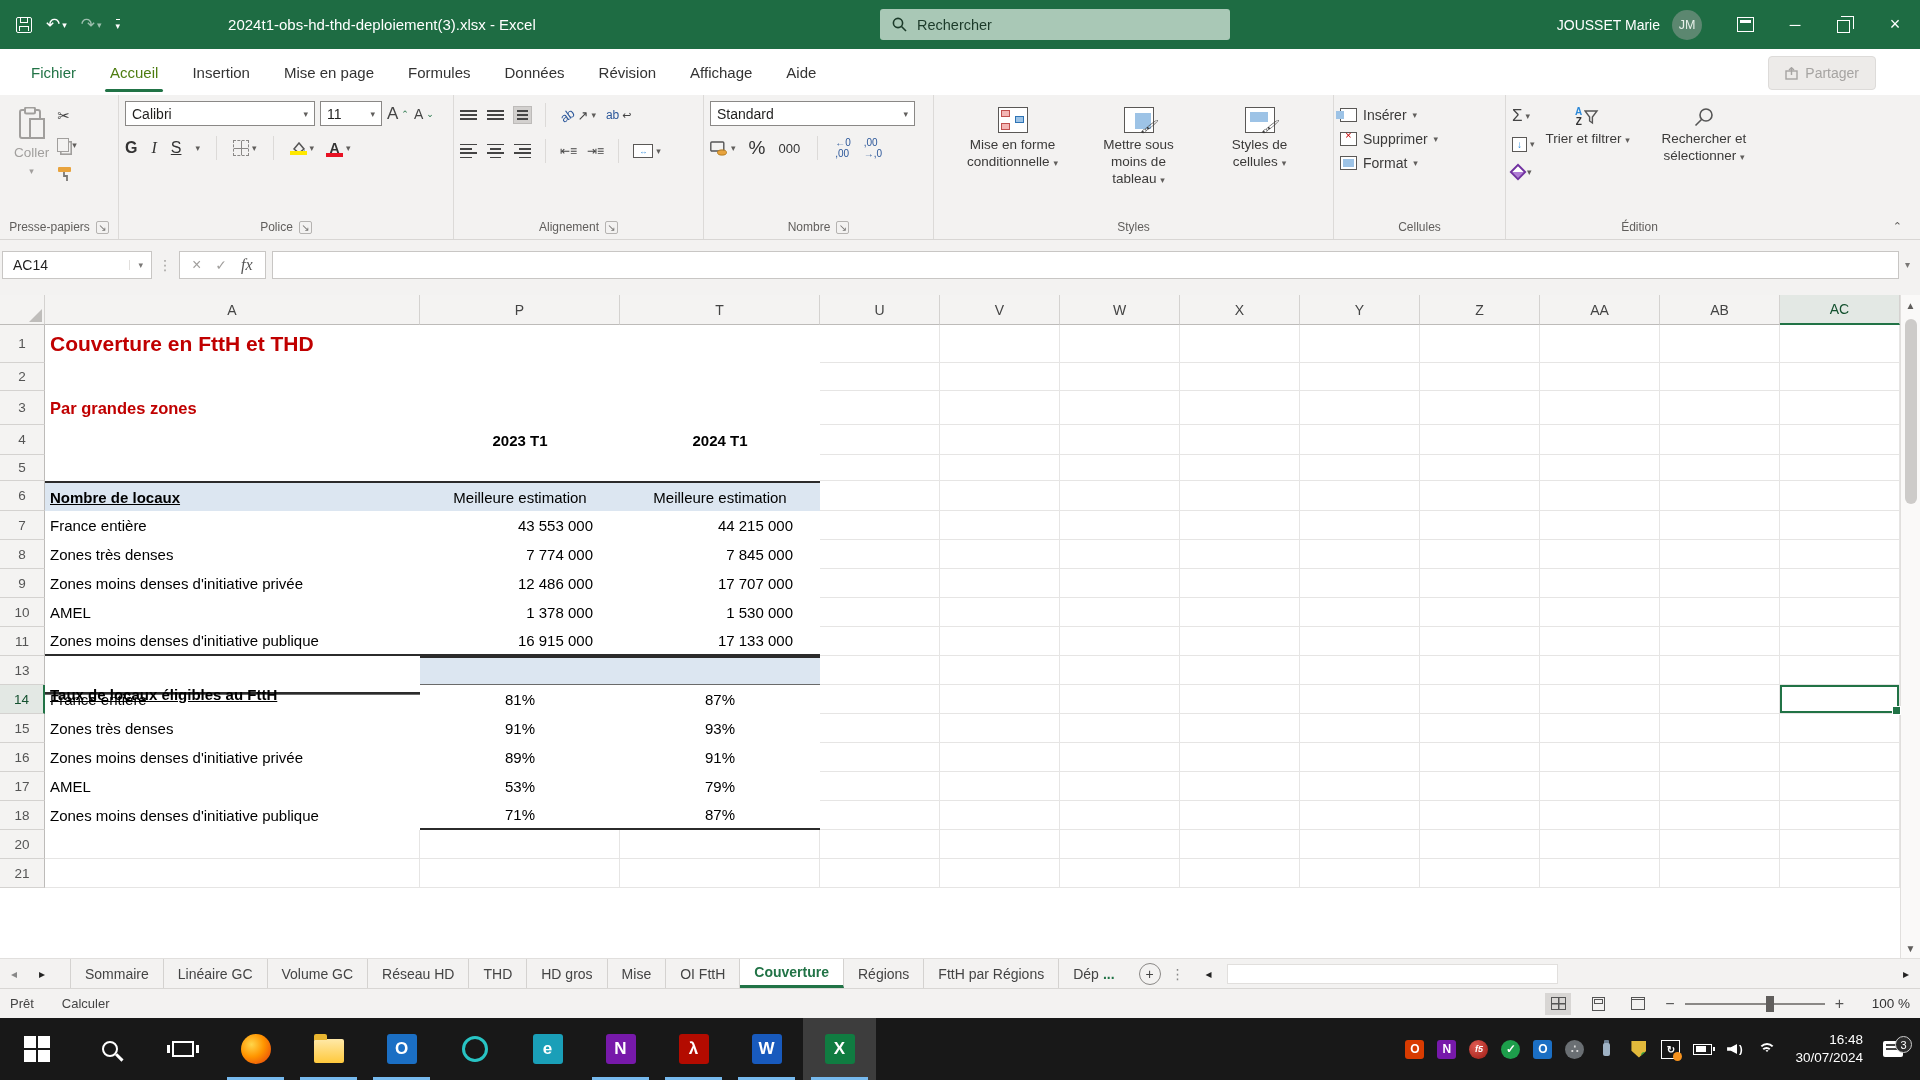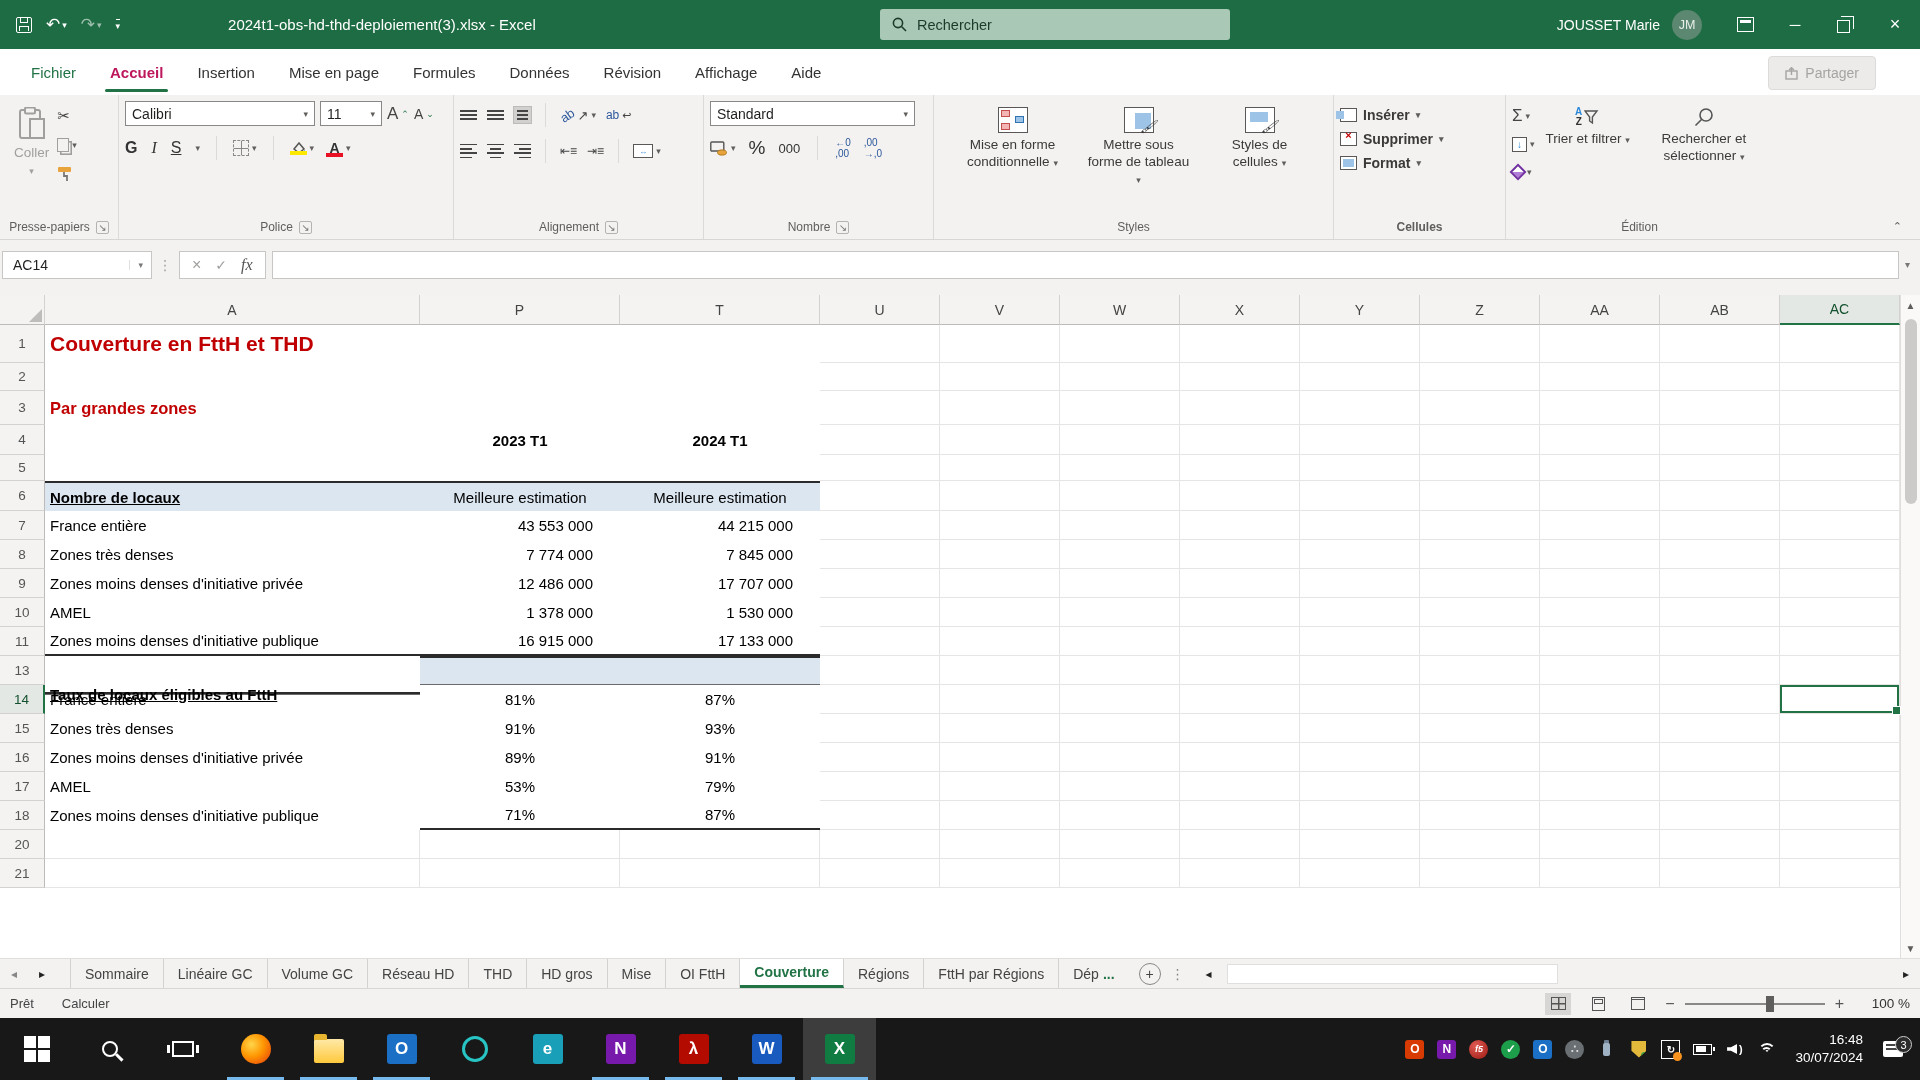--- a/index.html
+++ b/index.html
@@ -22,21 +22,21 @@
   .tb-avatar { width:30px; height:30px; border-radius:50%; background:#5c8770; color:#e8f0ea; font-size:12.5px; display:flex; align-items:center; justify-content:center; margin-right:18px; }
   .winbtn { width:50px; height:49px; display:flex; align-items:center; justify-content:center; font-size:15px; }
   .ribdisp { width:17px; height:15px; border:1.5px solid #fff; position:relative; }
   .ribdisp:before { content:""; position:absolute; top:2px; left:2px; right:2px; height:3px; background:#fff; }
   .restore-g { width:13px; height:13px; border:1.5px solid #fff; position:relative; margin-top:3px; margin-left:-3px; background:#1E6C43; }
   .restore-g:before { content:""; position:absolute; top:-5px; left:3px; width:12px; height:12px; border:1.5px solid #fff; border-bottom:none; border-left:none; }
 
   
   .tabrow { height:46px; background:#fff; display:flex; align-items:stretch; padding-left:14px; flex:none; }
   .rtab { padding:0 17px; display:flex; align-items:center; font-size:15px; color:#333; position:relative; }
-  .rtab.active { font-weight:bold; color:#be185d; }
+  .rtab.active { font-weight:normal; color:#4d7c0f; }
   .rtab.active:after { content:""; position:absolute; left:12px; right:12px; bottom:3px; height:3px; background:#217346; border-radius:2px; }
   .share-btn { margin:7px 44px 5px auto; background:#EDEBE9; border:1px solid #DDDBD9; border-radius:4px; color:#A6A4A2; font-size:14px; display:flex; align-items:center; gap:7px; padding:0 16px; }
 
   
   .ribbon { height:145px; background:#F3F2F1; border-bottom:1px solid #D8D6D4; display:flex; flex:none; position:relative; }
   .rgroup { display:flex; flex-direction:column; padding:6px 6px 0 6px; position:relative; }
   .rgroup + .rgroup { border-left:1px solid #DCDAD8; }
   .rg-body { flex:1; display:flex; align-items:flex-start; }
   .rg-label { height:24px; display:flex; align-items:center; justify-content:center; gap:6px; font-size:12px; color:#605E5C; }
   .launcher { font-size:10px; color:#7a7876; border:1px solid #b5b3b1; width:13px; height:13px; display:flex; align-items:center; justify-content:center; border-radius:2px; }
@@ -411,36 +411,36 @@
               <i style="left:2px;bottom:2px;width:9px;height:7px;background:#F4B6B4;border:1px solid #C0504D;"></i>
               <i style="right:3px;top:8px;width:9px;height:7px;background:#9DC3E6;border:1px solid #2E74B5;"></i>
             </span>
           <span class="cap"><span>Mise en forme conditionnelle</span> <span class="chev">▾</span></span>
         </div>
         <div class="bigbtn stylebig">
           <span class="sticon">
               <i style="right:2px;top:5px;width:16px;height:16px;background:#9DC3E6;"></i>
               <i style="right:-4px;bottom:-3px;font-size:13px;">🖌</i>
             </span>
-          <span class="cap"><span>Mettre sous forme de tableau</span> <span class="chev">▾</span></span>
+          <span class="cap"><span>Mettre sous moins de tableau</span> <span class="chev">▾</span></span>
         </div>
         <div class="bigbtn stylebig" style="width:108px;">
           <span class="sticon">
               <i style="left:4px;top:4px;width:18px;height:10px;background:#9DC3E6;"></i>
               <i style="right:-4px;bottom:-3px;font-size:13px;">🖌</i>
             </span>
           <span class="cap"><span>Styles de cellules</span> <span class="chev">▾</span></span>
         </div>
       </div>
       <div class="rg-label">
           <span>Styles</span>
         </div>
     </div>
 
-    <div class="rgroup" style="width:172px;font-weight:bold;">
+    <div class="rgroup" style="width:172px;">
       <div class="rg-body">
         <div class="cellrows">
           <div class="cellrow">
               <span class="micon">
                 <i style="background:#9DC3E6;left:-5px;width:8px;"></i>
               </span>
               <span>Insérer</span>
               <span class="chev">▾</span>
             </div>
           <div class="cellrow">

